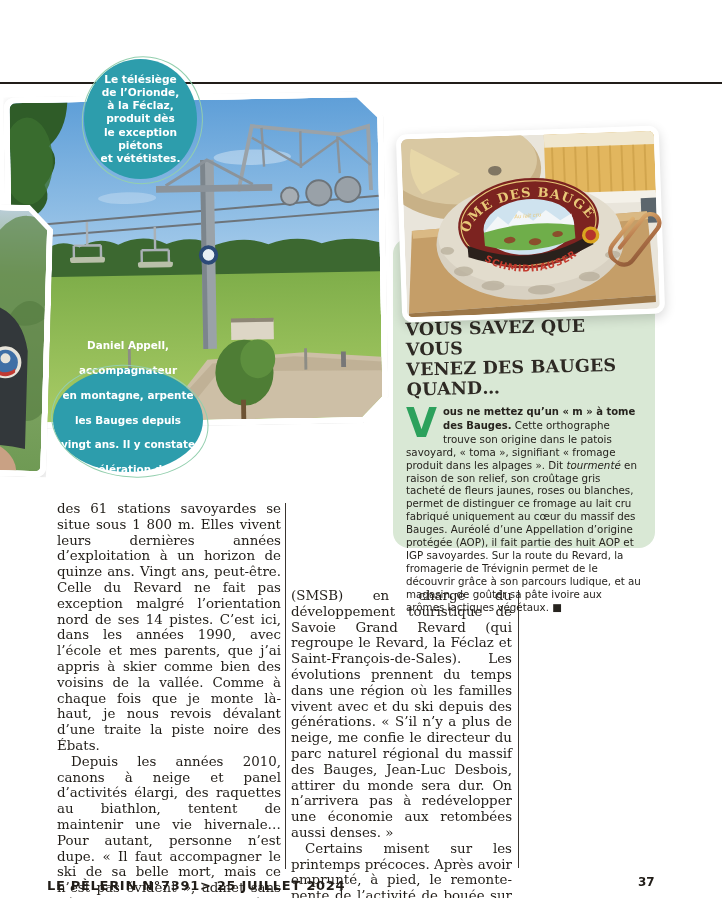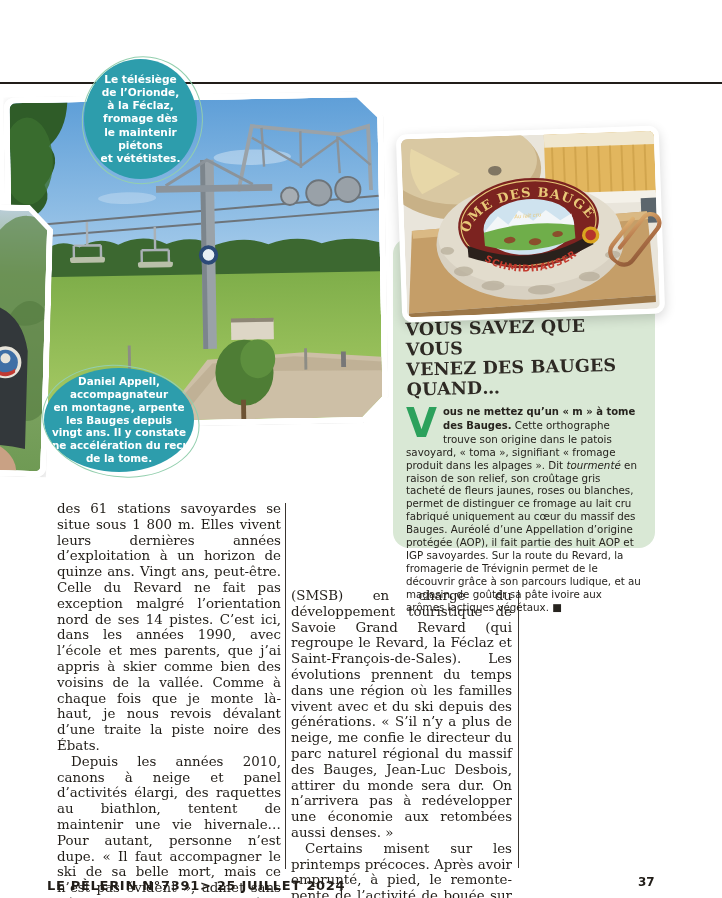--- a/index.html
+++ b/index.html
@@ -47,21 +47,21 @@
     position:absolute; z-index:5; border-radius:50%;
     background:#2d9dac; color:#ffffff;
     display:flex; flex-direction:column; align-items:center; justify-content:center;
     font-family:"DejaVu Sans", sans-serif; font-weight:bold; text-align:center;
   }
   .bubble::before {
     content:""; position:absolute; inset:-4px; border-radius:50%;
     border:1.5px solid #93cfae; transform:rotate(7deg) translate(2px,1px);
   }
   .bubble-1 { left:84px; top:59px; width:113px; height:120px; font-size:10.6px; line-height:13.2px; }
-  .bubble-2 { left:44px; top:368px; width:150px; height:104px; font-size:10.4px; line-height:12.8px; }
+  .bubble-2 { left:53px; top:368px; width:150px; height:104px; font-size:10.4px; line-height:12.8px;gap:12px; }
 
   
   .green-box {
     position:absolute; left:393px; top:238px; width:262px; height:310px; z-index:2;
     background:#d9e8d5; border-radius:16px; padding:79px 14px 0 13px;
     font-family:"DejaVu Sans", sans-serif;
   }
   .green-box h2 {
     font-family:"DejaVu Serif", serif; font-weight:bold;
     font-size:17.5px; line-height:20px; letter-spacing:.2px; color:#2e2a24;
@@ -191,22 +191,22 @@
 
         <ellipse cx="28" cy="262" rx="48" ry="34" fill="#c9a184"></ellipse>
       </svg>
     </div>
   </div>
 
   <div class="bubble bubble-1">
     <div>Le télésiège</div>
     <div>de l’Orionde,</div>
     <div>à la Féclaz,</div>
-    <div>fromage dès</div>
-    <div>le maintenir</div>
+    <div>produit dès</div>
+    <div>le exception</div>
     <div>piétons</div>
     <div>et vététistes.</div>
   </div>
   <div class="bubble bubble-2">
     <div>Daniel Appell,</div>
     <div>accompagnateur</div>
     <div>en montagne, arpente</div>
     <div>les Bauges depuis</div>
     <div>vingt ans. Il y constate</div>
     <div>une accélération du recul</div>

